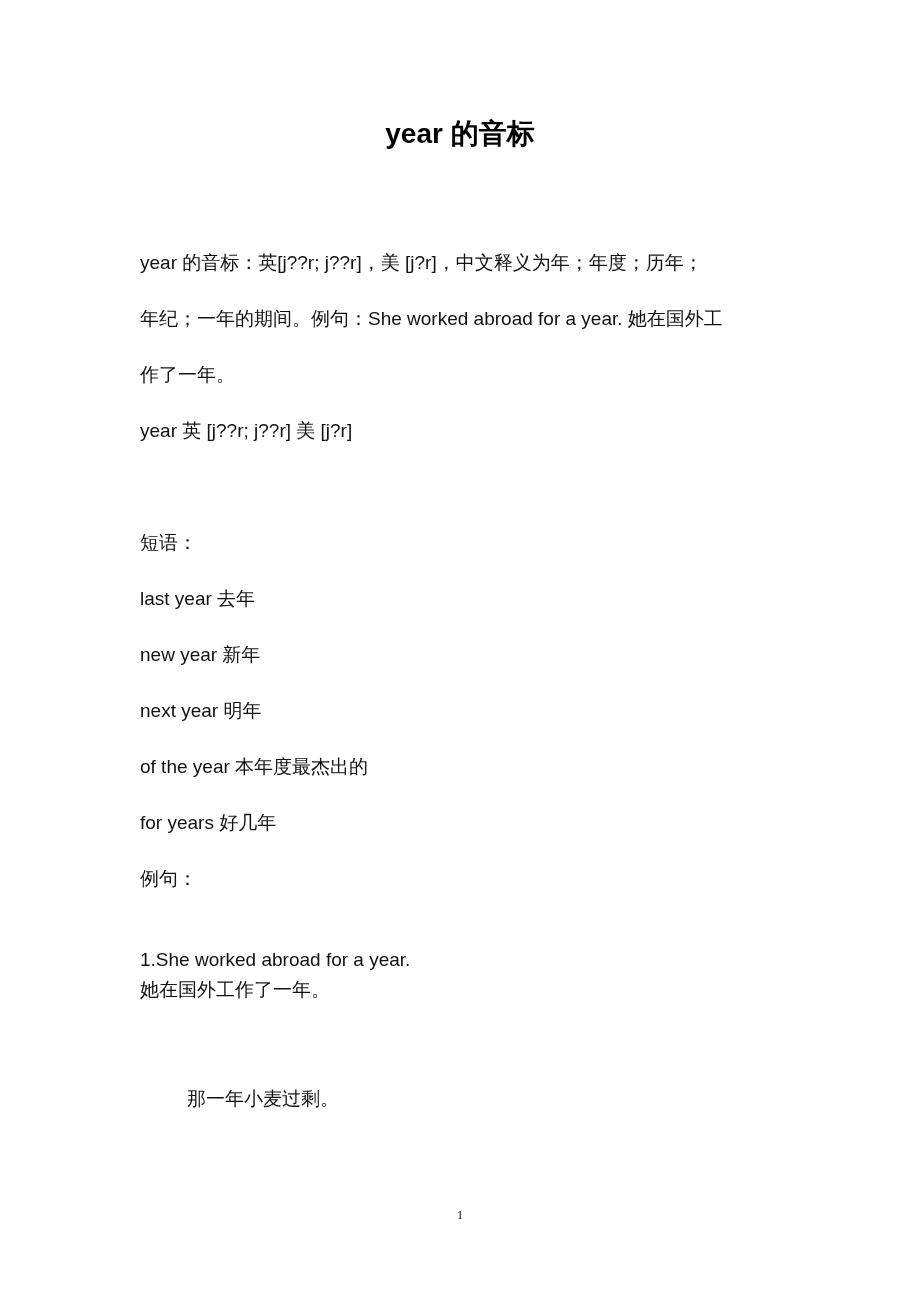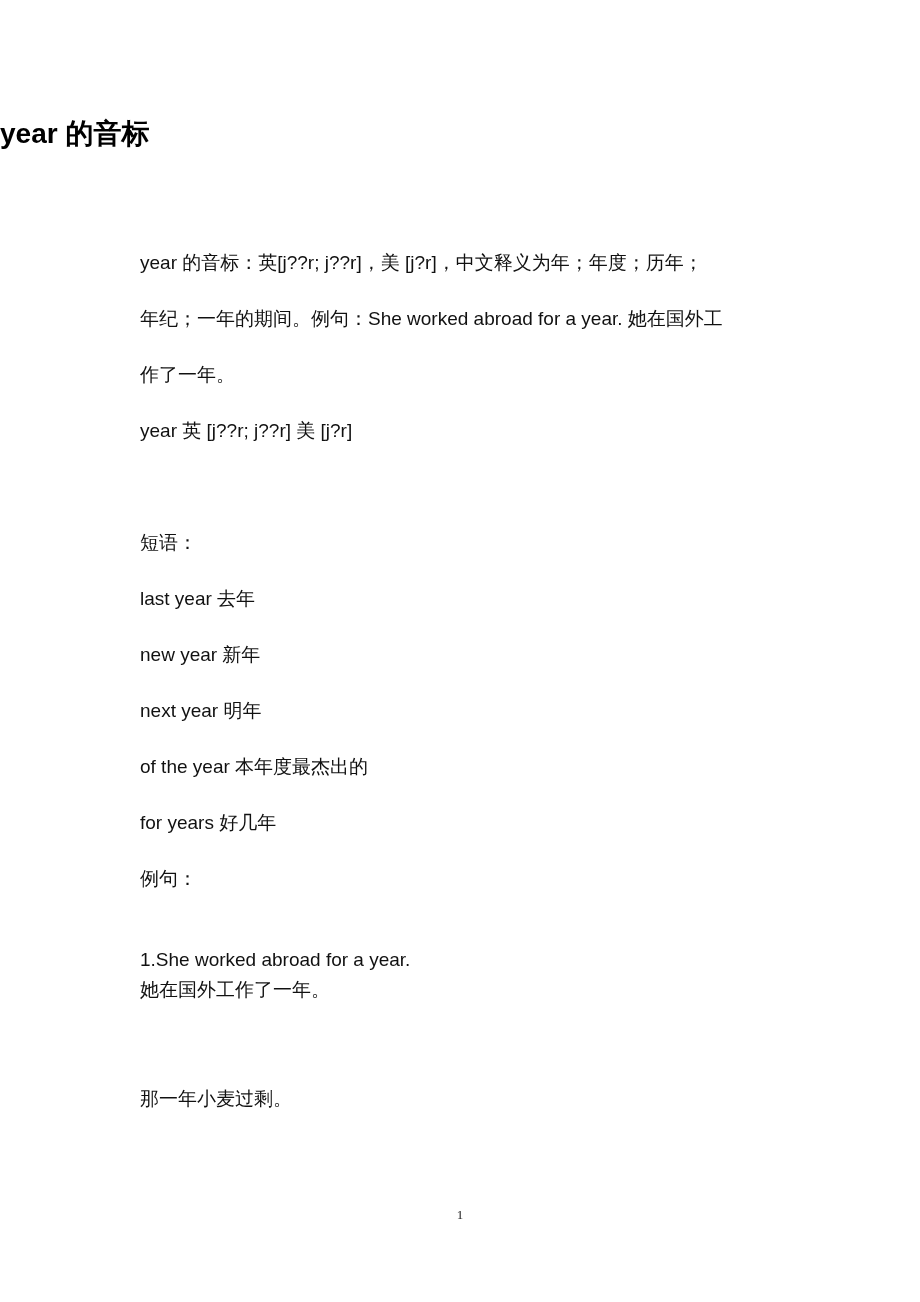--- a/index.html
+++ b/index.html
@@ -21,20 +21,21 @@
       top: 0;
       width: 920px;
       height: 1302px;
       background: #ffffff;
     }
     .title {
       position: absolute;
       left: 0;
       width: 920px;
       top: 112px;
+      text-align: center;
       font-size: 28px;
       font-weight: bold;
       color: #000000;
       line-height: 44px;
     }
     .line {
       position: absolute;
       left: 140px;
       font-size: 19px;
       line-height: 28px;
@@ -64,16 +65,16 @@
   <div class="line" style="top:417px;">year  英  [j??r; j??r]    美  [j?r]</div>
   <div class="line" style="top:529px;">短语：</div>
   <div class="line" style="top:585px;">last year  去年</div>
   <div class="line" style="top:641px;">new year  新年</div>
   <div class="line" style="top:697px;">next year  明年</div>
   <div class="line" style="top:753px;">of the year  本年度最杰出的</div>
   <div class="line" style="top:809px;">for years  好几年</div>
   <div class="line" style="top:865px;">例句：</div>
   <div class="line" style="top:946px;">1.She worked abroad for a year.</div>
   <div class="line" style="top:976px;">她在国外工作了一年。</div>
-  <div class="line" style="top:1085px;">那一年小麦过剩。</div>
+  <div class="line" style="top:1085px;margin-left:47px;">那一年小麦过剩。</div>
 
   <div class="page-number">1</div>
 </div>
 
 </body></html>

